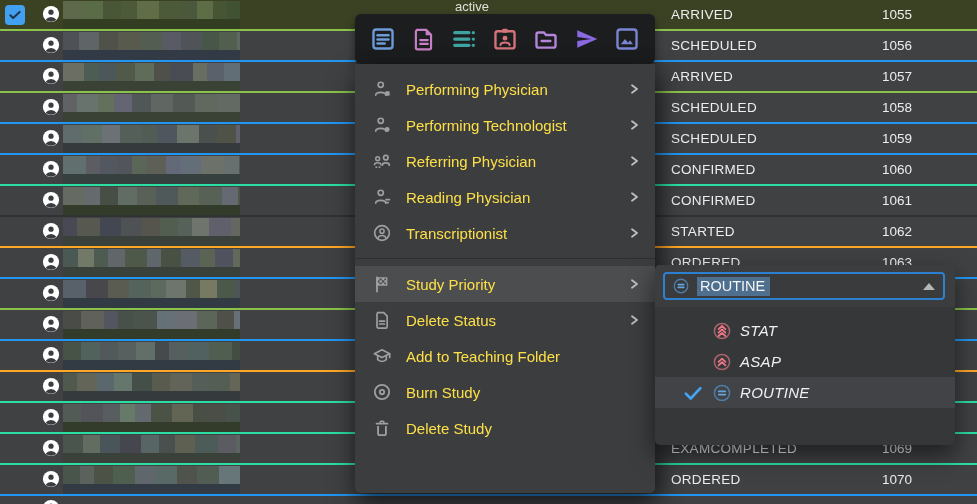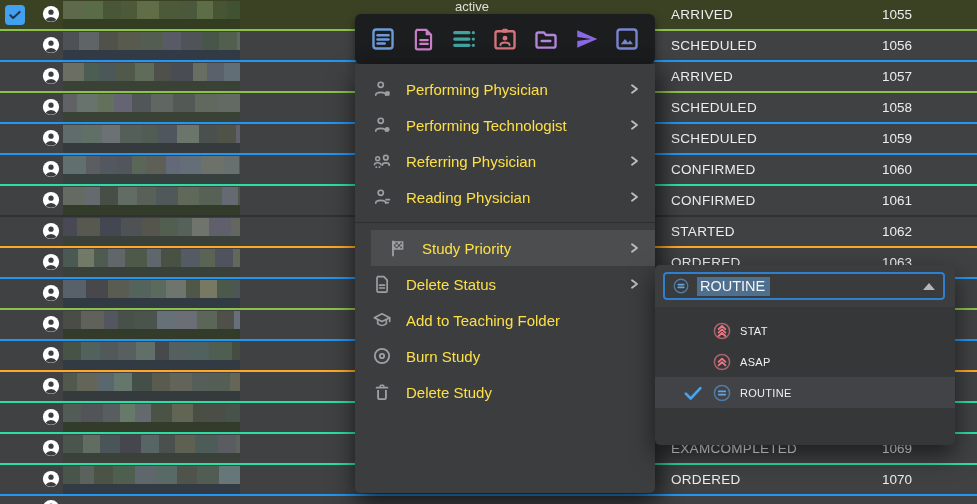--- a/index.html
+++ b/index.html
@@ -30,21 +30,21 @@
   }
   .qtoolbar .tico{width:26px; height:26px; display:flex; align-items:center; justify-content:center; cursor:pointer;}
   .qtoolbar svg{width:26px; height:26px;}
   
   .menu{
     position:absolute; left:355px; top:64px; width:300px; height:429px;
     background:#3c3d3f; border-radius:0 0 5px 5px; padding-top:7px; box-sizing:border-box;
     z-index:10; box-shadow:0 12px 26px rgba(0,0,0,.5), 8px 4px 18px rgba(0,0,0,.28);
   }
   .menu-item{height:36px; display:flex; align-items:center; padding:0 14px 0 17px; cursor:pointer;}
-  .menu-item.highlight{background:#4b4d4f;margin-left:16px;}
+  .menu-item.highlight{background:#4b4d4f;}
   .menu-item .mico{width:20px; height:20px; margin-right:14px; color:#9da0a3; flex:none;}
   .menu-item .mico svg{width:20px; height:20px; display:block;}
   .menu-item .mlabel{flex:1; font-size:15px; color:#fde047; white-space:nowrap;}
   .menu-item .chev{width:14px; height:14px; color:#bcbec0; flex:none;}
   .menu-divider{height:15px; display:flex; align-items:center;}
   .menu-divider div{height:1px; width:100%; background:#2e2f30;}
   
   .submenu{
     position:absolute; left:655px; top:265px; width:300px; height:180px;
     background:#363739; border-radius:5px; z-index:11; box-sizing:border-box;
@@ -59,21 +59,21 @@
   .combo .cico svg{width:16px; height:16px; display:block;}
   .combo .cvalue{font-size:14.5px; color:#f3f4f5; background:#4e6f8d; padding:1px 5px 2px 3px;}
   .combo .caret{margin-left:auto; width:0; height:0; border-left:6px solid transparent; border-right:6px solid transparent; border-bottom:7px solid #b4b6b8;}
   .submenu-options{padding-top:8px;}
   .popt{height:31px; display:flex; align-items:center; padding-left:28px; cursor:pointer;}
   .popt.selected{background:#424346;}
   .popt .chk{width:30px; flex:none; display:flex; align-items:center;}
   .popt .chk svg{width:20px; height:20px;}
   .popt .pico{width:18px; height:18px; flex:none; margin-right:9px;}
   .popt .pico svg{width:18px; height:18px; display:block;}
-  .popt .plabel{font-size:11px; font-weight:500; letter-spacing:.3px; color:#eef0f1;}
+  .popt .plabel{font-size:15px; font-weight:500; letter-spacing:.3px; color:#eef0f1;font-style:italic;}
 </style>
 </head>
 <body>
 
 <div class="screen">
   <div>
       <div class="row selected" style="top: 0px; border-bottom-color: rgb(139, 195, 74);">
         <span class="cb">
           <svg viewBox="0 0 24 24" width="16" height="16" style="color:#20344a">
             <path d="M5 12.4 l4.2 4.2 L19 7.4" fill="none" stroke="currentColor" stroke-width="3" stroke-linecap="round" stroke-linejoin="round"></path>
@@ -534,20 +534,33 @@
             <path d="M4.5 19.5 c0 -4.5 12 -4.5 12 0" fill="none" stroke="currentColor" stroke-width="2" stroke-linecap="round" stroke-linejoin="round"></path>
             <path d="M16.8 15.2 h4.2" fill="none" stroke="currentColor" stroke-width="2" stroke-linecap="round" stroke-linejoin="round"></path>
             <path d="M16.8 18.8 h2.6" fill="none" stroke="currentColor" stroke-width="2" stroke-linecap="round" stroke-linejoin="round"></path>
           </svg>
         </span>
         <span class="mlabel">Reading Physician</span>
         <span class="chev"><svg viewBox="0 0 14 14" xmlns="http://www.w3.org/2000/svg">
             <path d="M5 3.2 L10 7 5 10.8" fill="none" stroke="currentColor" stroke-width="1.8" stroke-linecap="round" stroke-linejoin="round"></path>
           </svg></span>
       </div>
+      <div class="menu-item">
+        <span class="mico">
+          <svg viewBox="0 0 24 24" xmlns="http://www.w3.org/2000/svg">
+            <circle cx="12" cy="12" r="8.8" fill="none" stroke="currentColor" stroke-width="2"></circle>
+            <circle cx="12" cy="9.8" r="2.5" fill="none" stroke="currentColor" stroke-width="1.8"></circle>
+            <path d="M7.4 17.6 c1.2 -3.6 8 -3.6 9.2 0" fill="none" stroke="currentColor" stroke-width="1.8" stroke-linecap="round" stroke-linejoin="round"></path>
+          </svg>
+        </span>
+        <span class="mlabel">Transcriptionist</span>
+        <span class="chev"><svg viewBox="0 0 14 14" xmlns="http://www.w3.org/2000/svg">
+            <path d="M5 3.2 L10 7 5 10.8" fill="none" stroke="currentColor" stroke-width="1.8" stroke-linecap="round" stroke-linejoin="round"></path>
+          </svg></span>
+      </div>
       <div class="menu-divider">
         <div></div>
       </div>
       <div class="menu-item highlight">
         <span class="mico">
           <svg viewBox="0 0 24 24" xmlns="http://www.w3.org/2000/svg">
             <path d="M6 21 V4.2" fill="none" stroke="currentColor" stroke-width="2.2" stroke-linecap="round" stroke-linejoin="round"></path>
             <path d="M6 4.6 h11.6 v8.6 H6 z" fill="none" stroke="currentColor" stroke-width="1.7"></path>
             <g fill="currentColor">
               <rect x="6" y="4.6" width="2.9" height="2.9"></rect>

